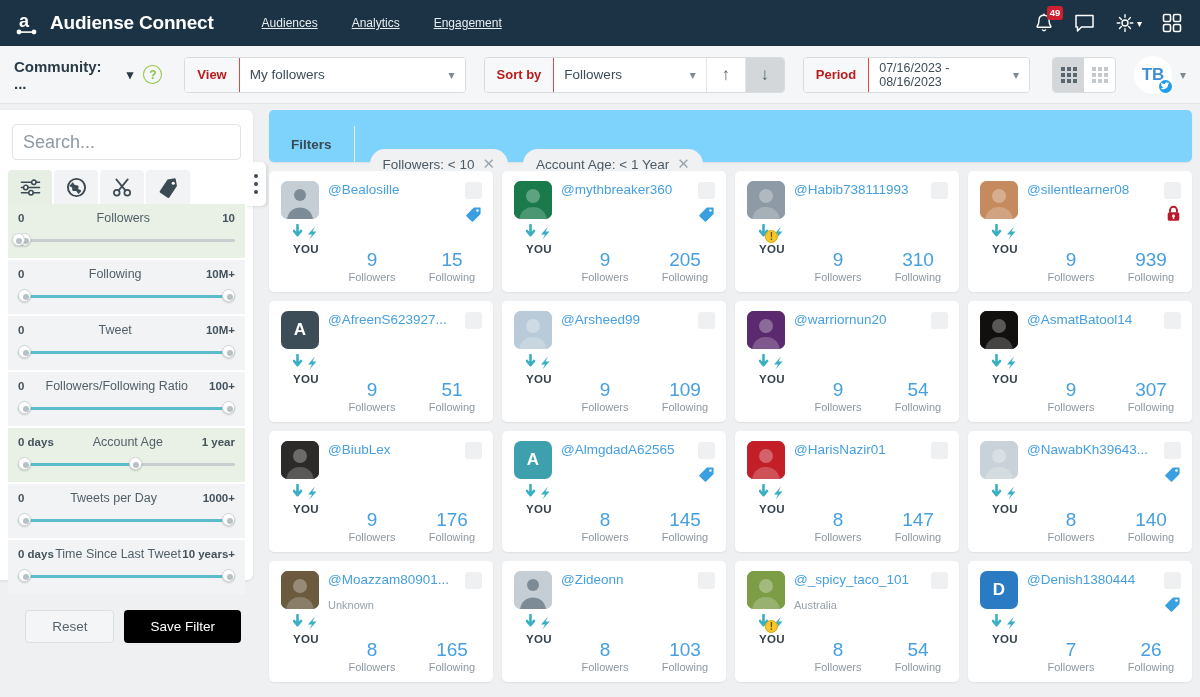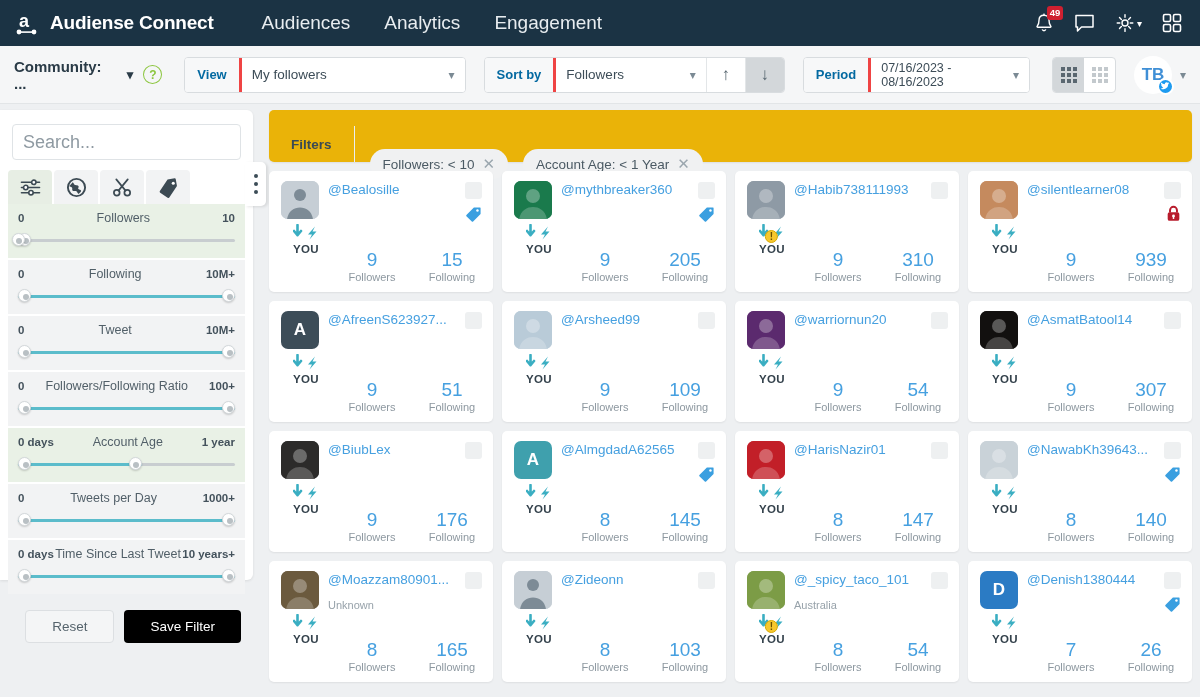--- a/index.html
+++ b/index.html
@@ -13,21 +13,21 @@
   .topnav {
     height: 46px; background: #1b3344; display: flex; align-items: center;
     padding: 0 14px; color: #fff; position: relative;
   }
   .brand-logo {
     width: 26px; height: 28px; margin-right: 10px;
     display: flex; align-items: center; justify-content: center;
   }
   .brand-title { font-size: 19px; font-weight: bold; letter-spacing: -0.2px; }
   .nav-links { display: flex; margin-left: 48px; gap: 34px; }
-  .nav-link { font-size: 19px; color: #e8edf0; cursor: pointer; }
+  .nav-link { font-size: 12px; color: #e8edf0; cursor: pointer; text-decoration: underline; }
   .nav-right { margin-left: auto; display: flex; align-items: center; gap: 20px; padding-right: 4px; }
   .nav-icon { position: relative; cursor: pointer; display:flex; align-items:center; }
   .badge {
     position: absolute; top: -7px; right: -9px; background: #cf2030; color: #fff;
     font-size: 9.5px; line-height: 13px; min-width: 16px; height: 14px;
     border-radius: 3px; text-align: center; font-weight: bold; padding: 0 2px;
   }
   .caret-sm { font-size: 10px; margin-left: 2px; }
 
   
@@ -43,21 +43,21 @@
     width: 19px; height: 19px; border-radius: 50%; border: 1.6px solid #8cc63f;
     color: #8cc63f; font-size: 12px; display: flex; align-items: center;
     justify-content: center; font-weight: bold; cursor: pointer;
   }
   .ctl-group {
     display: flex; align-items: stretch; height: 36px;
     border: 1px solid #d8dcdf; border-radius: 4px; background: #fff; overflow: hidden;
   }
   .ctl-label {
     background: #f7f8f9; padding: 0 12px; display: flex; align-items: center;
-    font-size: 13px; font-weight: bold; color: #0369a1; border-right: 3px solid #ef4444;
+    font-size: 13px; font-weight: bold; color: #b91c1c; border-right: 1px solid #ef4444;
   }
   .ctl-select {
     display: flex; align-items: center; justify-content: space-between;
     padding: 0 10px; font-size: 13.5px; color: #3c4c57; cursor: pointer; background:#fff;
   }
   .chev { color: #7b8a94; font-size: 12px; margin-left: 14px; }
   .sort-btn {
     width: 39px; display: flex; align-items: center; justify-content: center;
     border-left: 1px solid #e3e6e8; cursor: pointer; font-size: 17px; color: #55646e;
   }
@@ -139,21 +139,21 @@
     position: absolute; right: -13px; top: 52px; width: 21px; height: 44px;
     background: #fff; border-radius: 0 5px 5px 0; display: flex; flex-direction: column;
     align-items: center; justify-content: center; gap: 4px; cursor: pointer;
     box-shadow: 2px 1px 3px rgba(0,0,0,.10);
   }
   .drag-handle i { width: 4px; height: 4px; background: #3c4c57; border-radius: 50%; display:block; }
 
   
   .main { flex: 1; padding: 6px 8px 0 16px; overflow: hidden; }
   .filters-bar {
-    background: #eab308; border-radius: 5px; height: 52px; display: flex; align-items: center;
+    background: #7dd3fc; border-radius: 5px; height: 52px; display: flex; align-items: center;
     padding: 16px 0 0 0; box-shadow: 0 1px 2px rgba(0,0,0,.07); margin-bottom: 9px;
   }
   .filters-bar-label {
     font-size: 13.5px; font-weight: bold; color: #3a4a54; padding: 0 22px;
     border-right: 1px solid #ebeef0; height: 100%; display: flex; align-items: center;
   }
   .chip {
     background: #f0f1f2; border-radius: 15px; height: 30px; display: flex; align-items: center;
     padding: 0 13px; font-size: 13.5px; color: #4b5a64; margin-left: 15px; gap: 8px; margin-top: 40px;
   }

